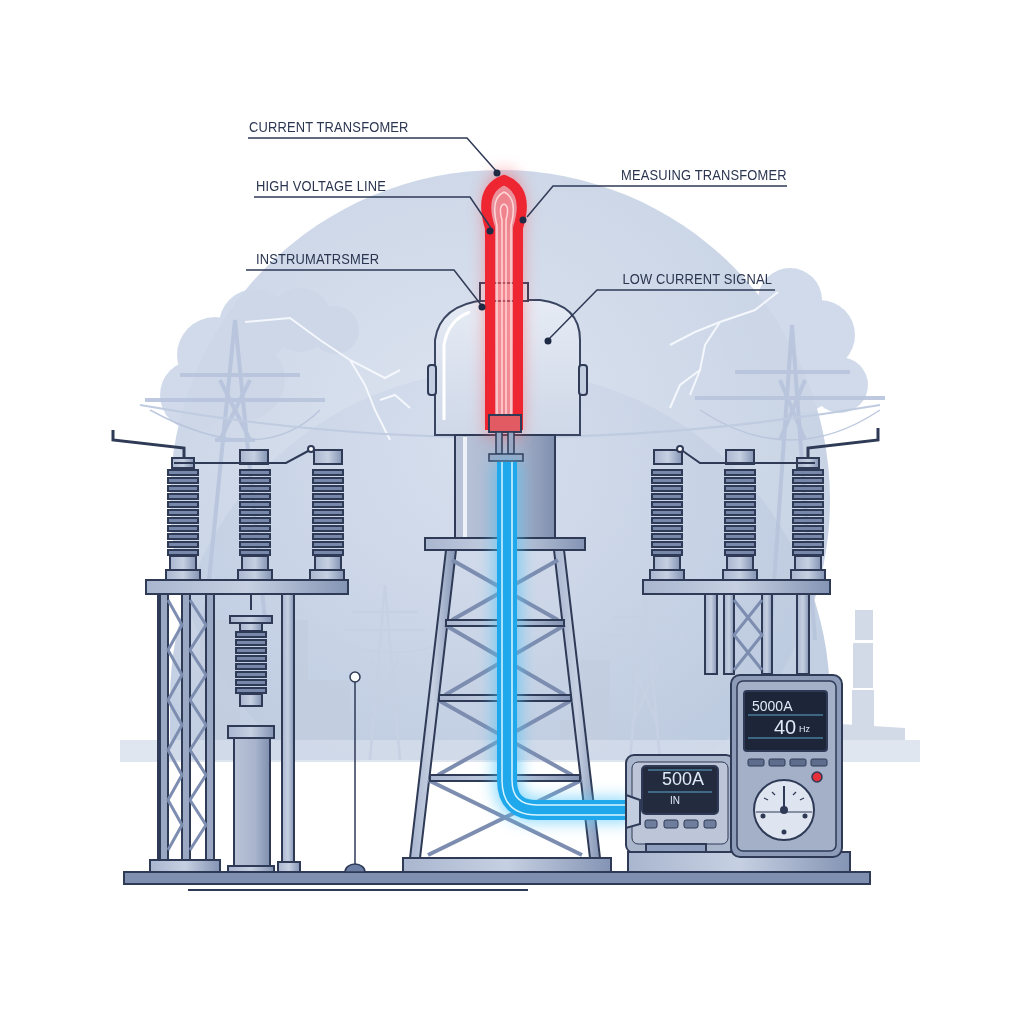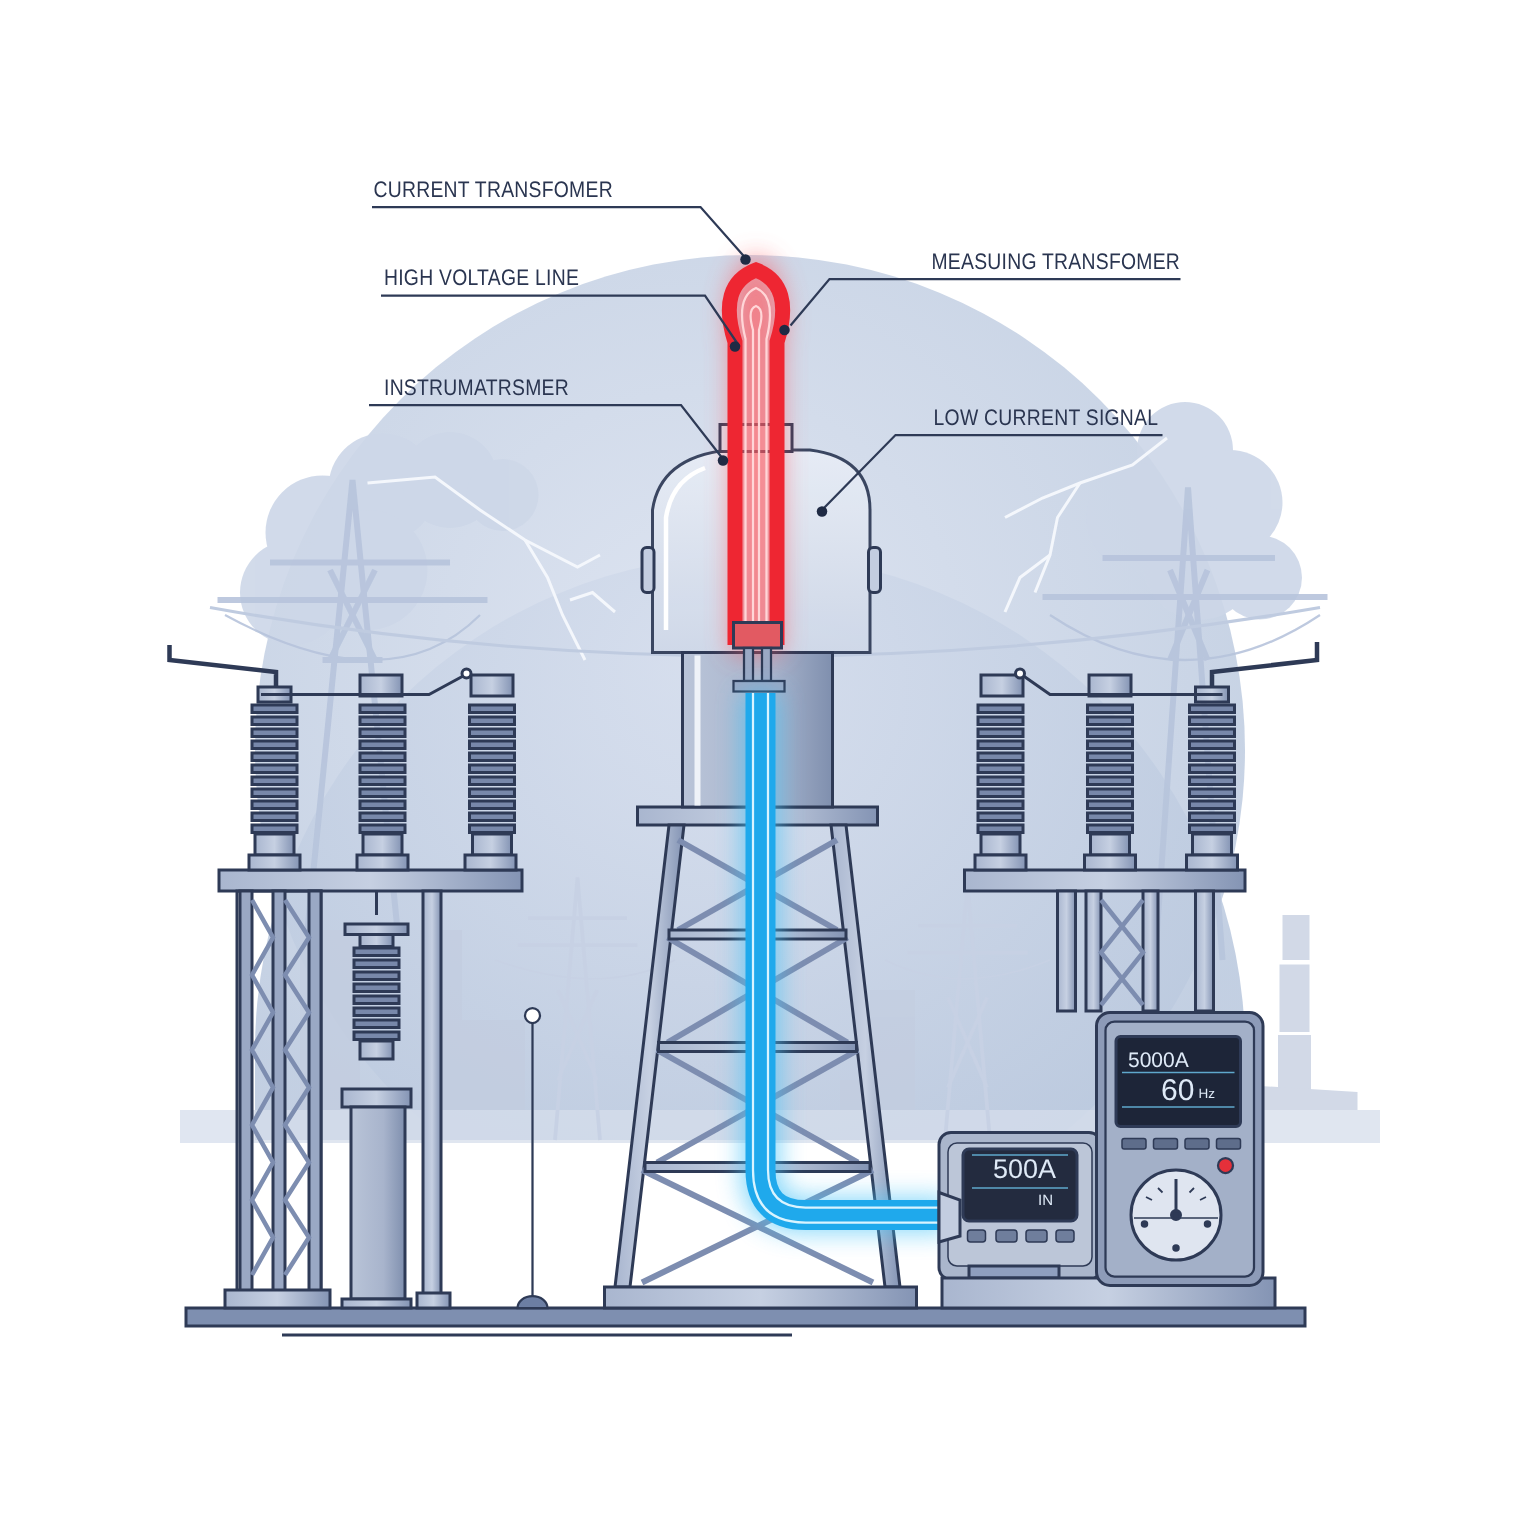--- a/index.html
+++ b/index.html
@@ -420,17 +420,17 @@
 
   
   <div class="label" style="left:249px; top:118px;">CURRENT TRANSFOMER</div>
   <div class="label" style="left:256px; top:177px;">HIGH VOLTAGE LINE</div>
   <div class="label" style="left:256px; top:250px;">INSTRUMATRSMER</div>
   <div class="label right" style="right:237px; top:166px;">MEASUING TRANSFOMER</div>
   <div class="label right" style="right:252px; top:270px;">LOW CURRENT SIGNAL</div>
 
   
   <div class="readout" style="left:662px; top:769px; font-size:18px;text-align:center;">500A</div>
-  <div class="readout" style="left:692px; top:795px; font-size:10px;text-align:right;">IN</div>
+  <div class="readout" style="left:670px; top:795px; font-size:10px;text-align:right;">IN</div>
   <div class="readout" style="left:752px; top:698px; font-size:14px;">5000A</div>
-  <div class="readout" style="left:774px; top:716px; font-size:20px;">60</div>
+  <div class="readout" style="left:774px; top:716px; font-size:20px;">40</div>
   <div class="readout" style="left:799px; top:724px; font-size:9px;">Hz</div>
 </div>
 
 </body></html>

